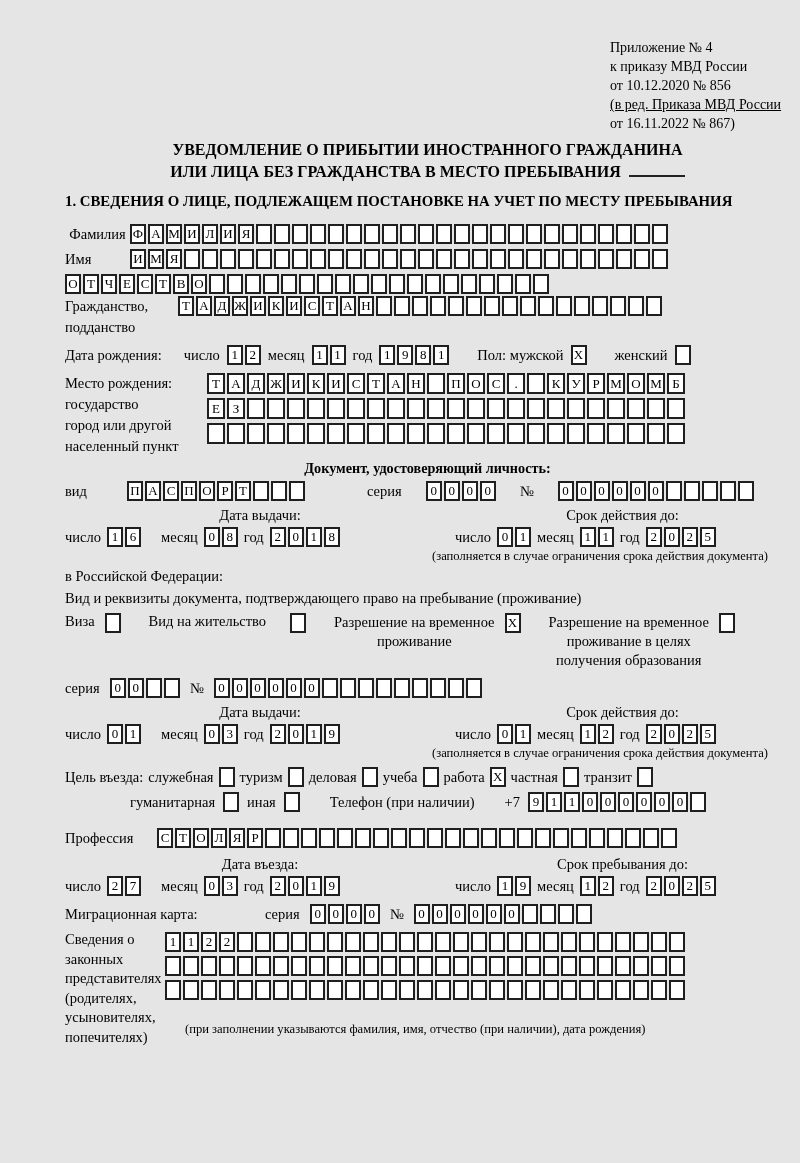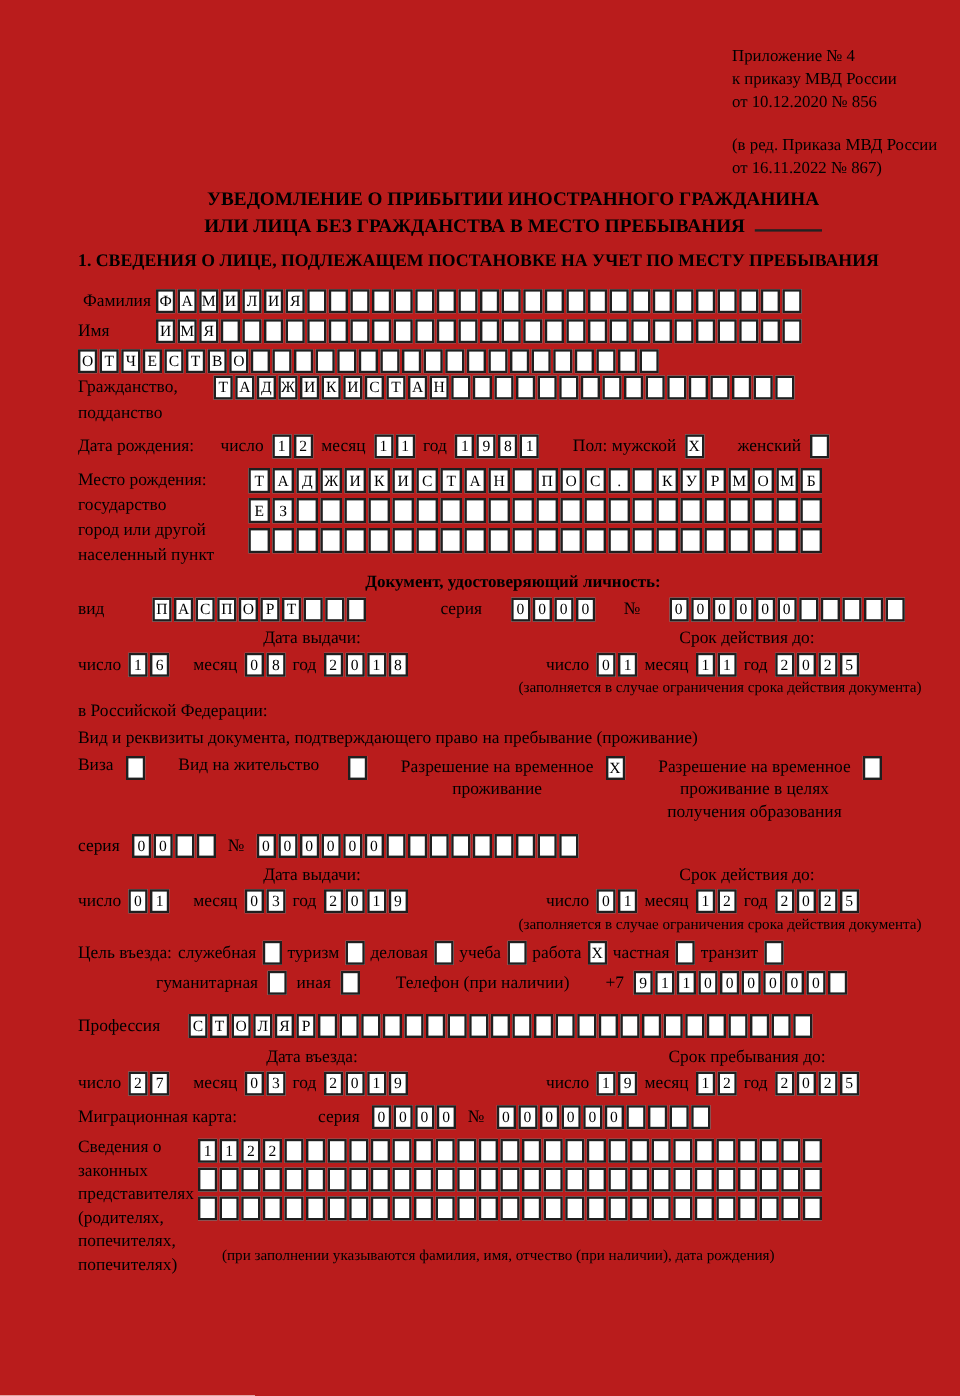--- a/index.html
+++ b/index.html
@@ -1,23 +1,23 @@
 <!DOCTYPE html>
 <html><head>
 <meta charset="utf-8">
 <style>
   * { box-sizing: border-box; }
   html,body { margin:0; padding:0; background:#fff; }
   .page {
-    width:800px; height:1163px; margin:0 auto; background:#b91c1c; color:#000;
+    width:800px; height:1163px; margin:0 auto; background:#e5e5e5; color:#000;
     font-family:"Liberation Serif", serif; padding:38px 10px 0 65px;
     overflow:hidden; position:relative;
   }
   .hdr { margin-left:545px; font-size:14px; line-height:19px; }
-  .hdr .note { margin-top:17px; }
+  .hdr .note { margin-top:0;text-decoration:underline; }
   .form-label { text-align:right; font-weight:bold; font-size:15px; margin:9px 30px 0 0; letter-spacing:.5px; }
   .title { text-align:center; font-weight:bold; font-size:16px; line-height:22px; margin-top:6px; }
   .title .uline { display:inline-block; width:56px; border-bottom:2px solid #222; margin-left:8px; }
   .sec-heading { font-weight:bold; font-size:14.8px; margin-top:10px; }
   .lbl { font-size:14.5px; flex:none; }
   .small { font-size:12.6px; }
   .row { display:flex; align-items:center; }
   .rowt { display:flex; align-items:flex-start; }
   .cells { display:flex; gap:2px; flex:none; }
   .cell {
@@ -683,21 +683,21 @@
         <span class="cell"></span>
       </span>
   </div>
 
   <div class="rowt" style="margin-top:6px;">
     <div class="labelcol" style="width:100px; line-height:19.5px;">
       <div>Сведения о</div>
       <div>законных</div>
       <div>представителях</div>
       <div>(родителях,</div>
-      <div>попечителях,</div>
+      <div>усыновителях,</div>
       <div>попечителях)</div>
     </div>
     <div>
       <div class="stackrows" style="margin-top:2px;">
         <span class="cells">
             <span class="cell">1</span>
             <span class="cell">1</span>
             <span class="cell">2</span>
             <span class="cell">2</span>
             <span class="cell"></span>

